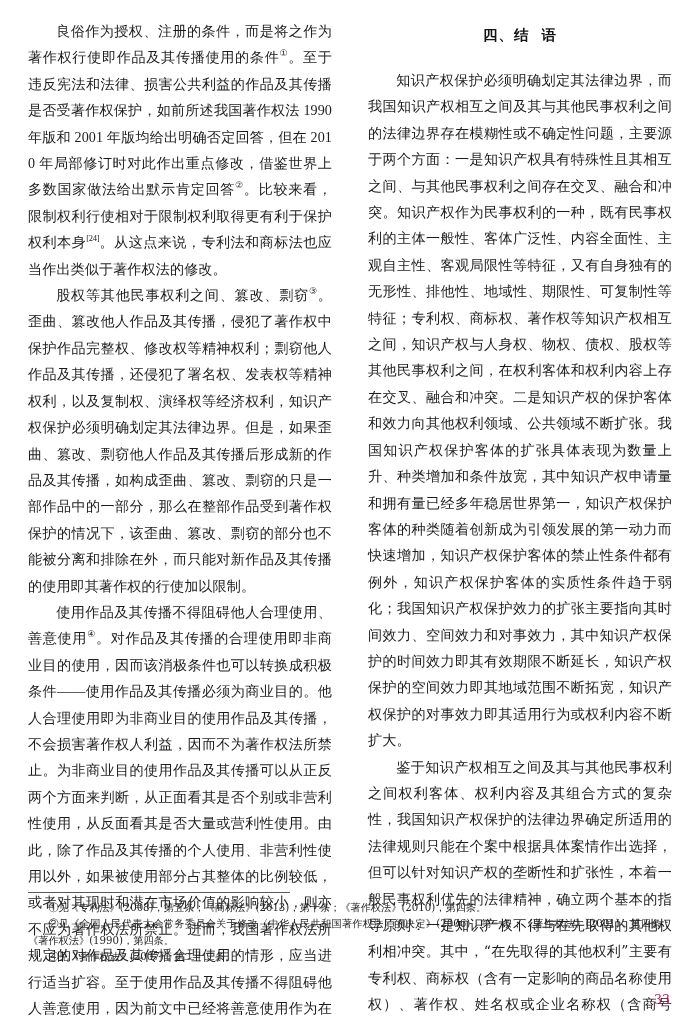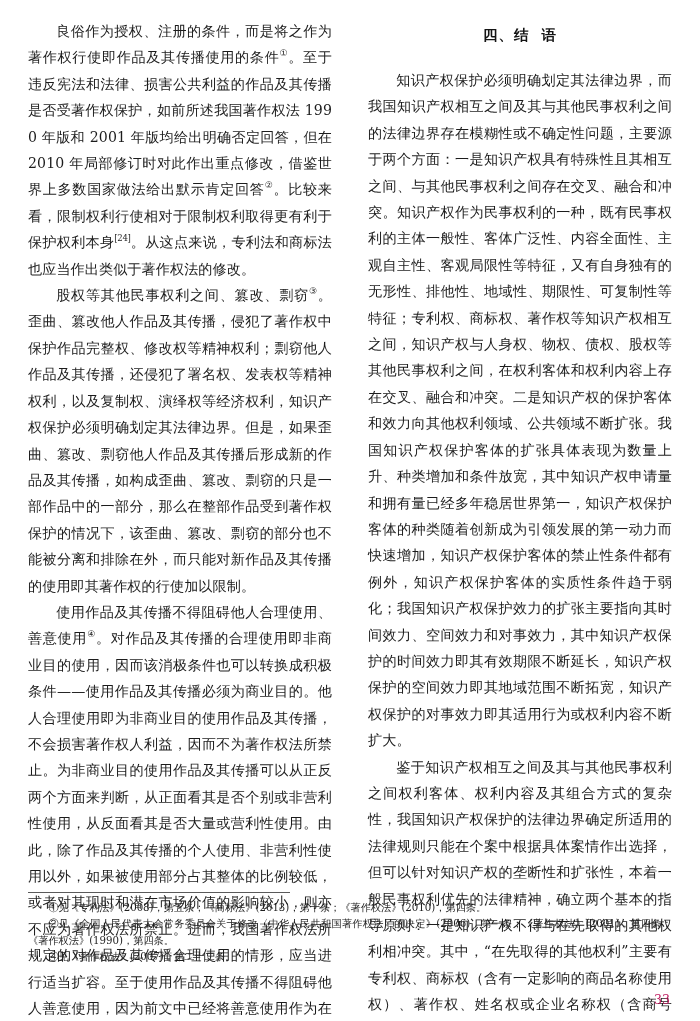--- a/index.html
+++ b/index.html
@@ -32,21 +32,21 @@
     height: 865px;
     display: flex;
     flex-direction: row;
     justify-content: space-between;
   }
 
   .col {
     width: 304px;
     box-sizing: border-box;
   }
-  .col-left  { margin-left: 28px; }
+  .col-left  { margin-left: 28px; font-family: Liberation Serif, serif; }
   .col-right { margin-right: 28px; }
 
   .section-heading {
     text-align: center;
     font-family: Liberation Sans, sans-serif;
     font-weight: bold;
     font-size: 14.5px;
     letter-spacing: 1px;
     margin: 8px 0 22px 0;
     color: #141414;

